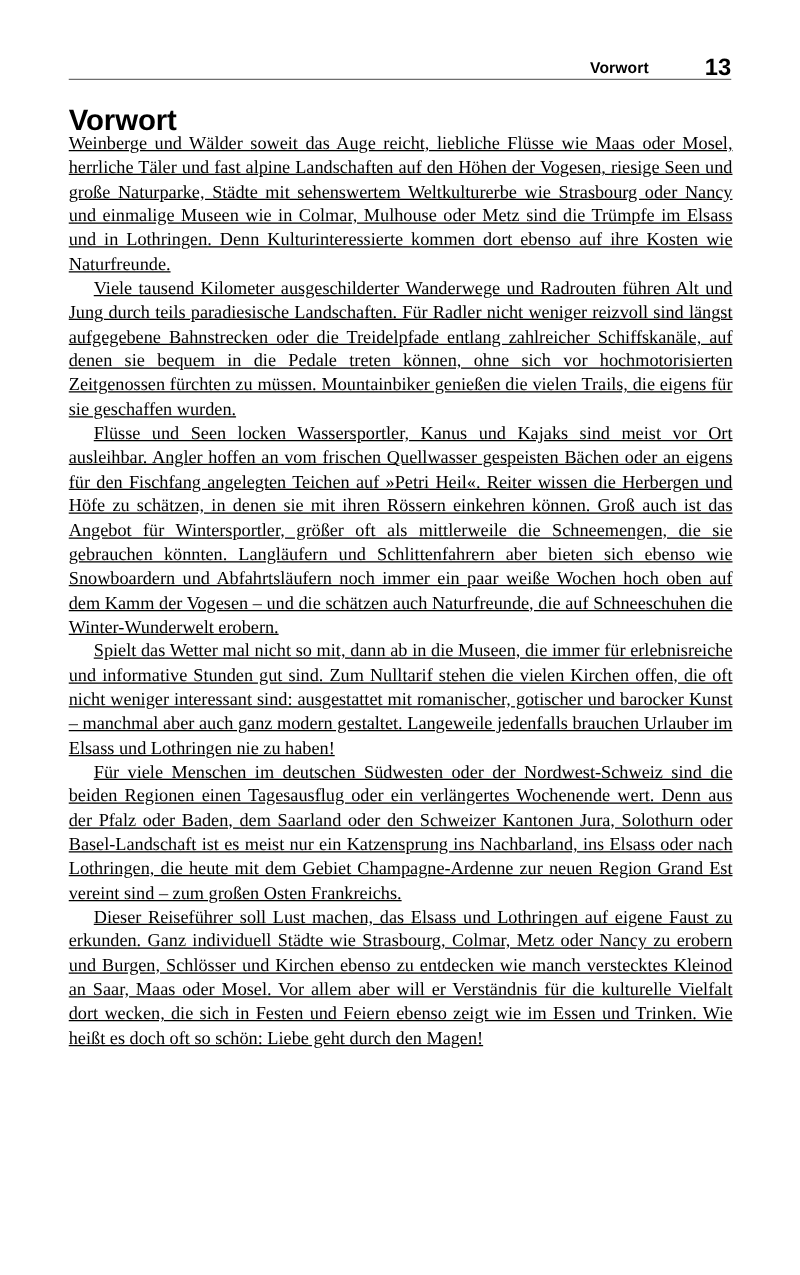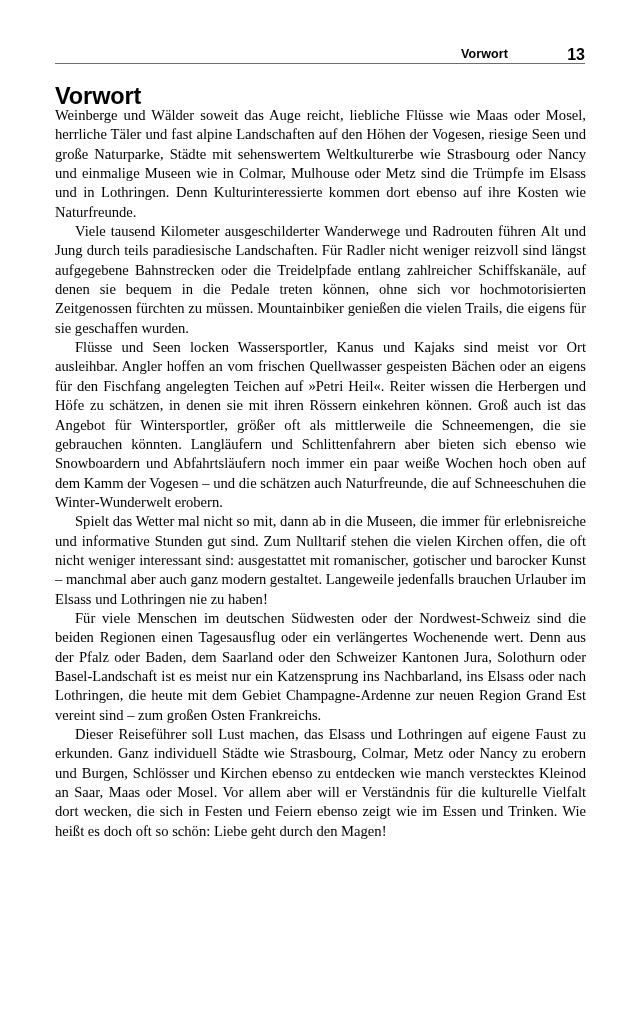--- a/index.html
+++ b/index.html
@@ -41,23 +41,23 @@
   .running-head .rh-title {
     font-family: "Liberation Sans", "DejaVu Sans", sans-serif;
     font-weight: bold;
     font-size: 12.5px;
     letter-spacing: 0.1px;
     line-height: 13px;
   }
   .running-head .rh-folio {
     font-family: "Liberation Sans", "DejaVu Sans", sans-serif;
     font-weight: bold;
-    font-size: 16px;
+    font-size: 19px;
     line-height: 13px;
-    margin-left: 55px;
+    margin-left: 44px;
     min-width: 22px;
     text-align: right;
   }
 
   
   .chapter-title {
     position: absolute;
     left: 55px;
     top: 66px;
     font-family: "Liberation Sans", "DejaVu Sans", sans-serif;
@@ -76,20 +76,21 @@
     font-size: 14.6px;
     line-height: 19.35px;
     text-align: justify;
     text-justify: inter-word;
     hyphens: manual;
     -webkit-hyphens: manual;
   }
   .body-copy p {
     margin: 0;
     text-indent: 0;
+    text-decoration: underline;
   }
   .body-copy p + p {
     text-indent: 20px;
   }
   .body-copy p:last-child {
     text-align: justify;
   }
 </style>
 </head>
 <body>

